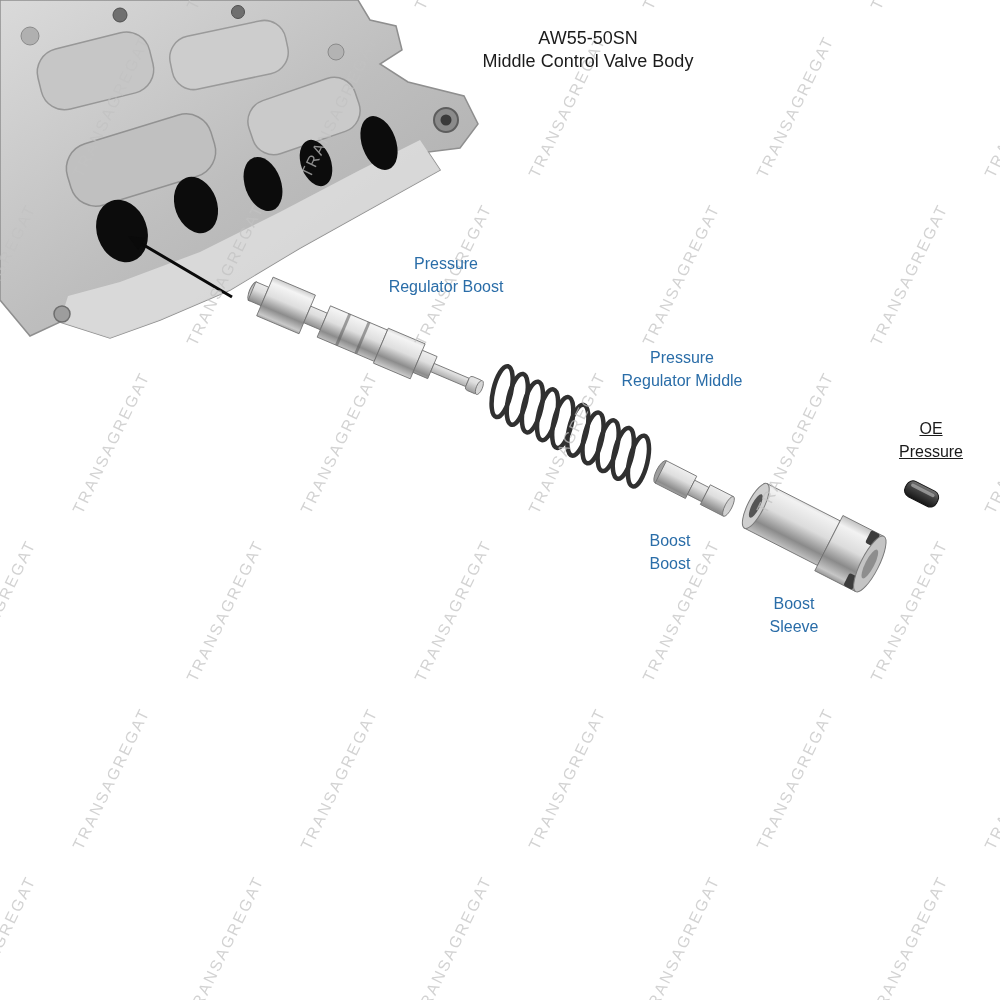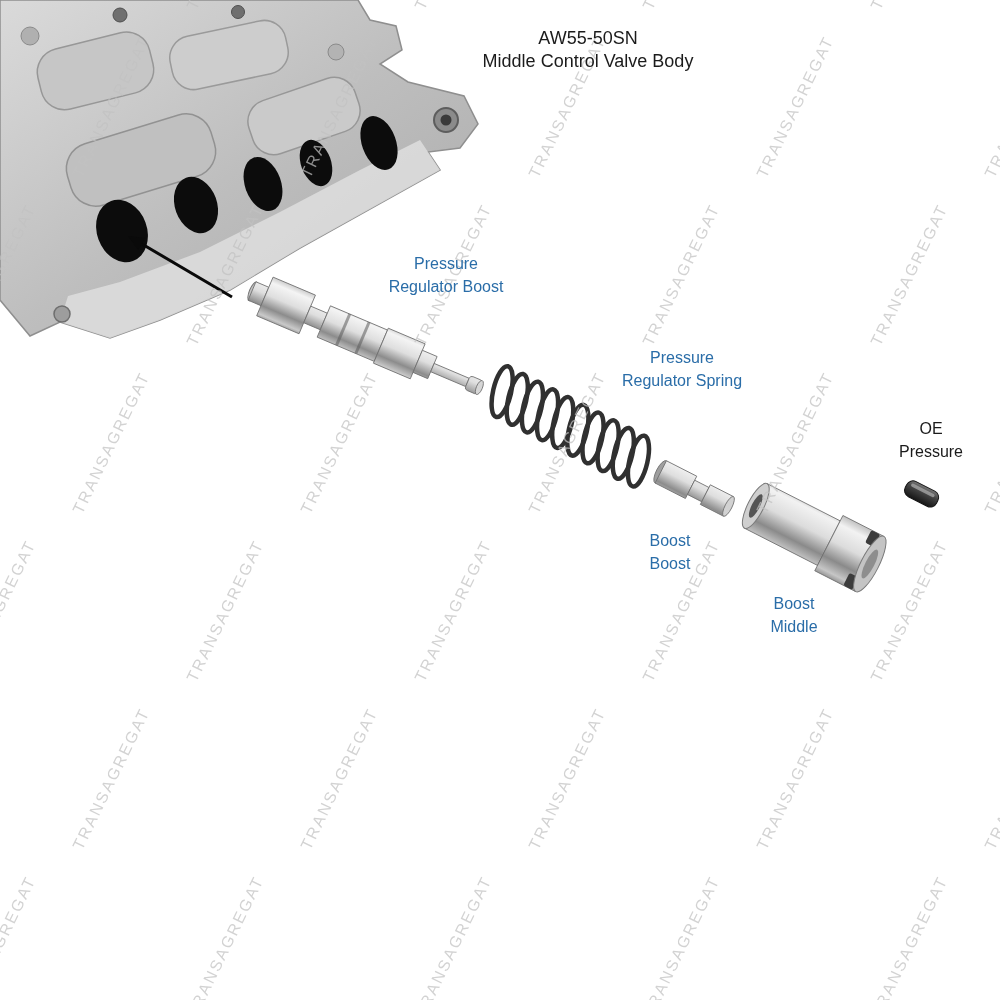--- a/index.html
+++ b/index.html
@@ -172,31 +172,31 @@
     <div>Middle Control Valve Body</div>
   </div>
 
   <div class="label label-blue" style="left: 446px; top: 252px; color: rgb(42, 109, 168);">
     <div>Pressure</div>
     <div>Regulator Boost</div>
   </div>
 
   <div class="label label-blue" style="left: 682px; top: 346px; color: rgb(42, 109, 168);">
     <div>Pressure</div>
-    <div>Regulator Spring</div>
+    <div>Regulator Middle</div>
   </div>
 
   <div class="label label-blue" style="left: 670px; top: 529px; color: rgb(42, 109, 168);">
     <div>Boost</div>
     <div>Boost</div>
   </div>
 
   <div class="label label-blue" style="left: 794px; top: 592px; color: rgb(42, 109, 168);">
     <div>Boost</div>
-    <div>Middle</div>
-  </div>
-
-  <div class="label label-black" style="left: 931px; top: 417px; color: rgb(27, 27, 27);">
+    <div>Sleeve</div>
+  </div>
+
+  <div class="label label-black" style="left: 931px; top: 417px; color: rgb(27, 27, 27); text-decoration: underline;">
     <div>OE</div>
     <div>Pressure</div>
   </div>
 
 </div>
 
 </body></html>

